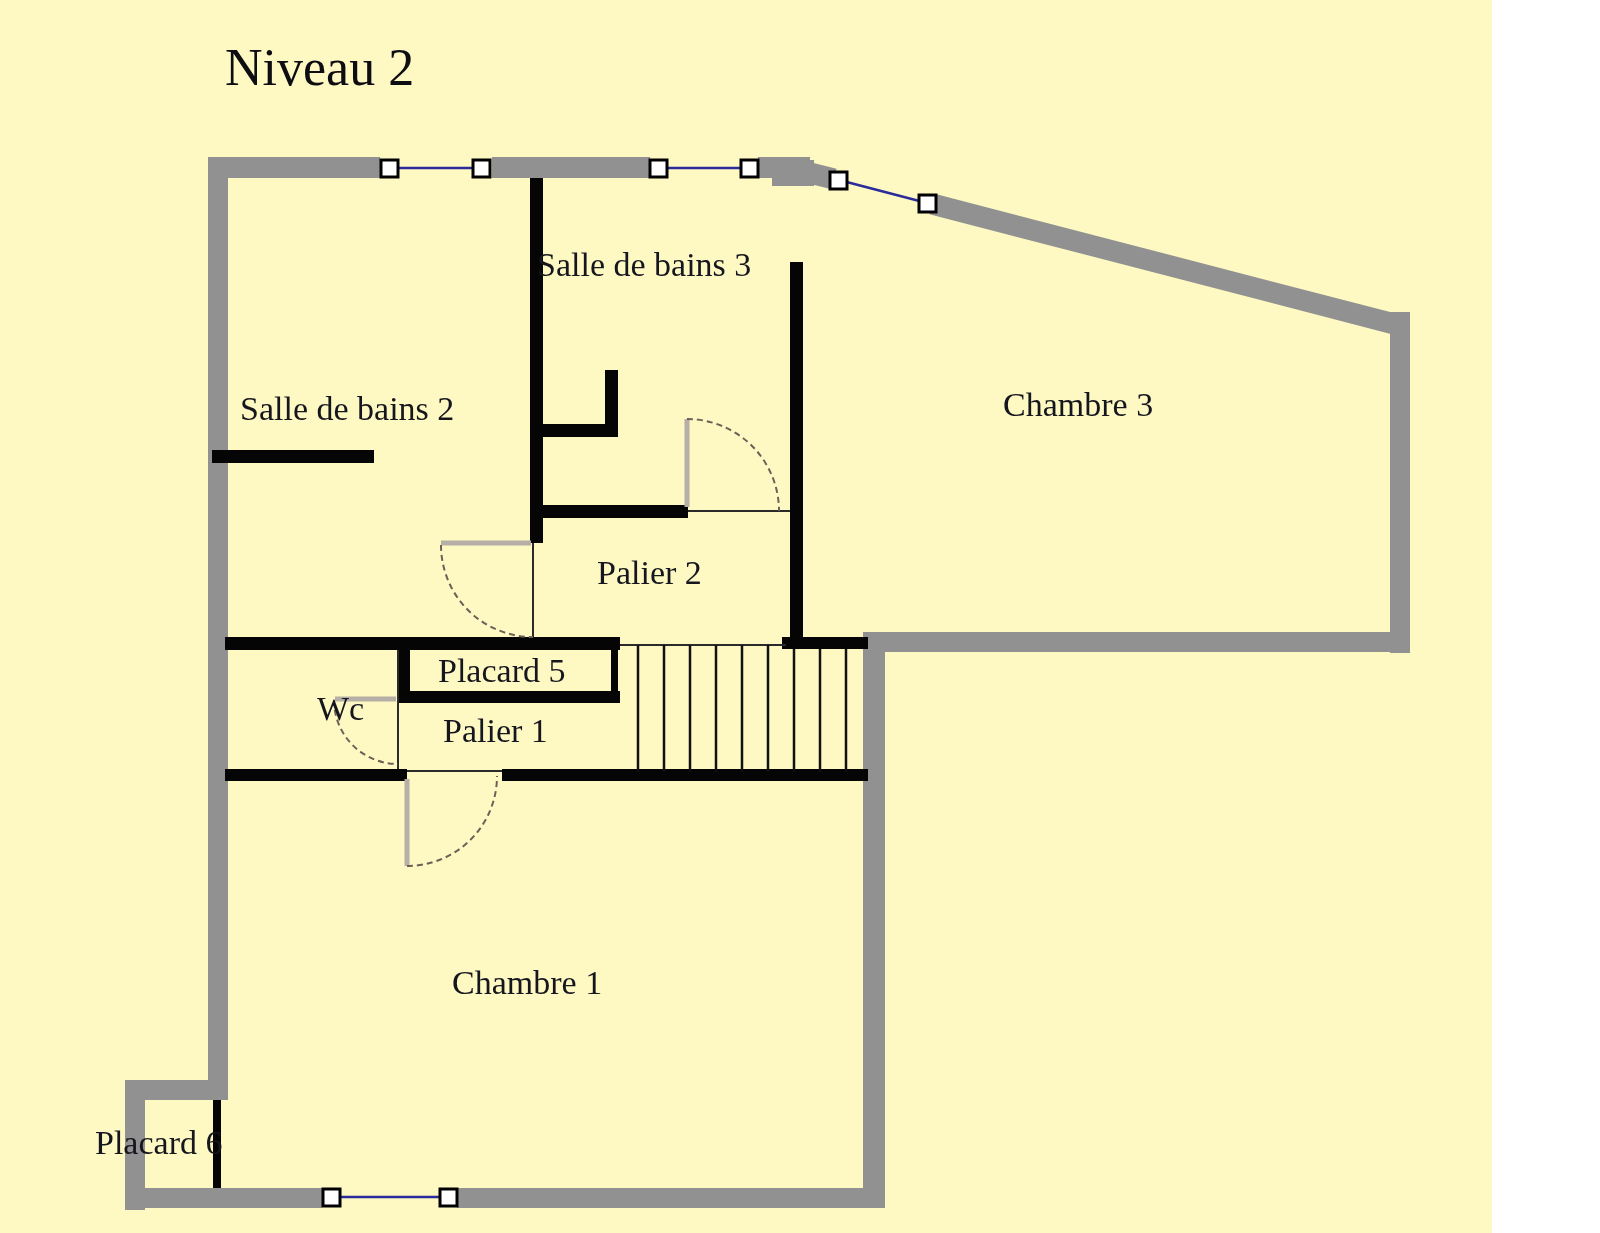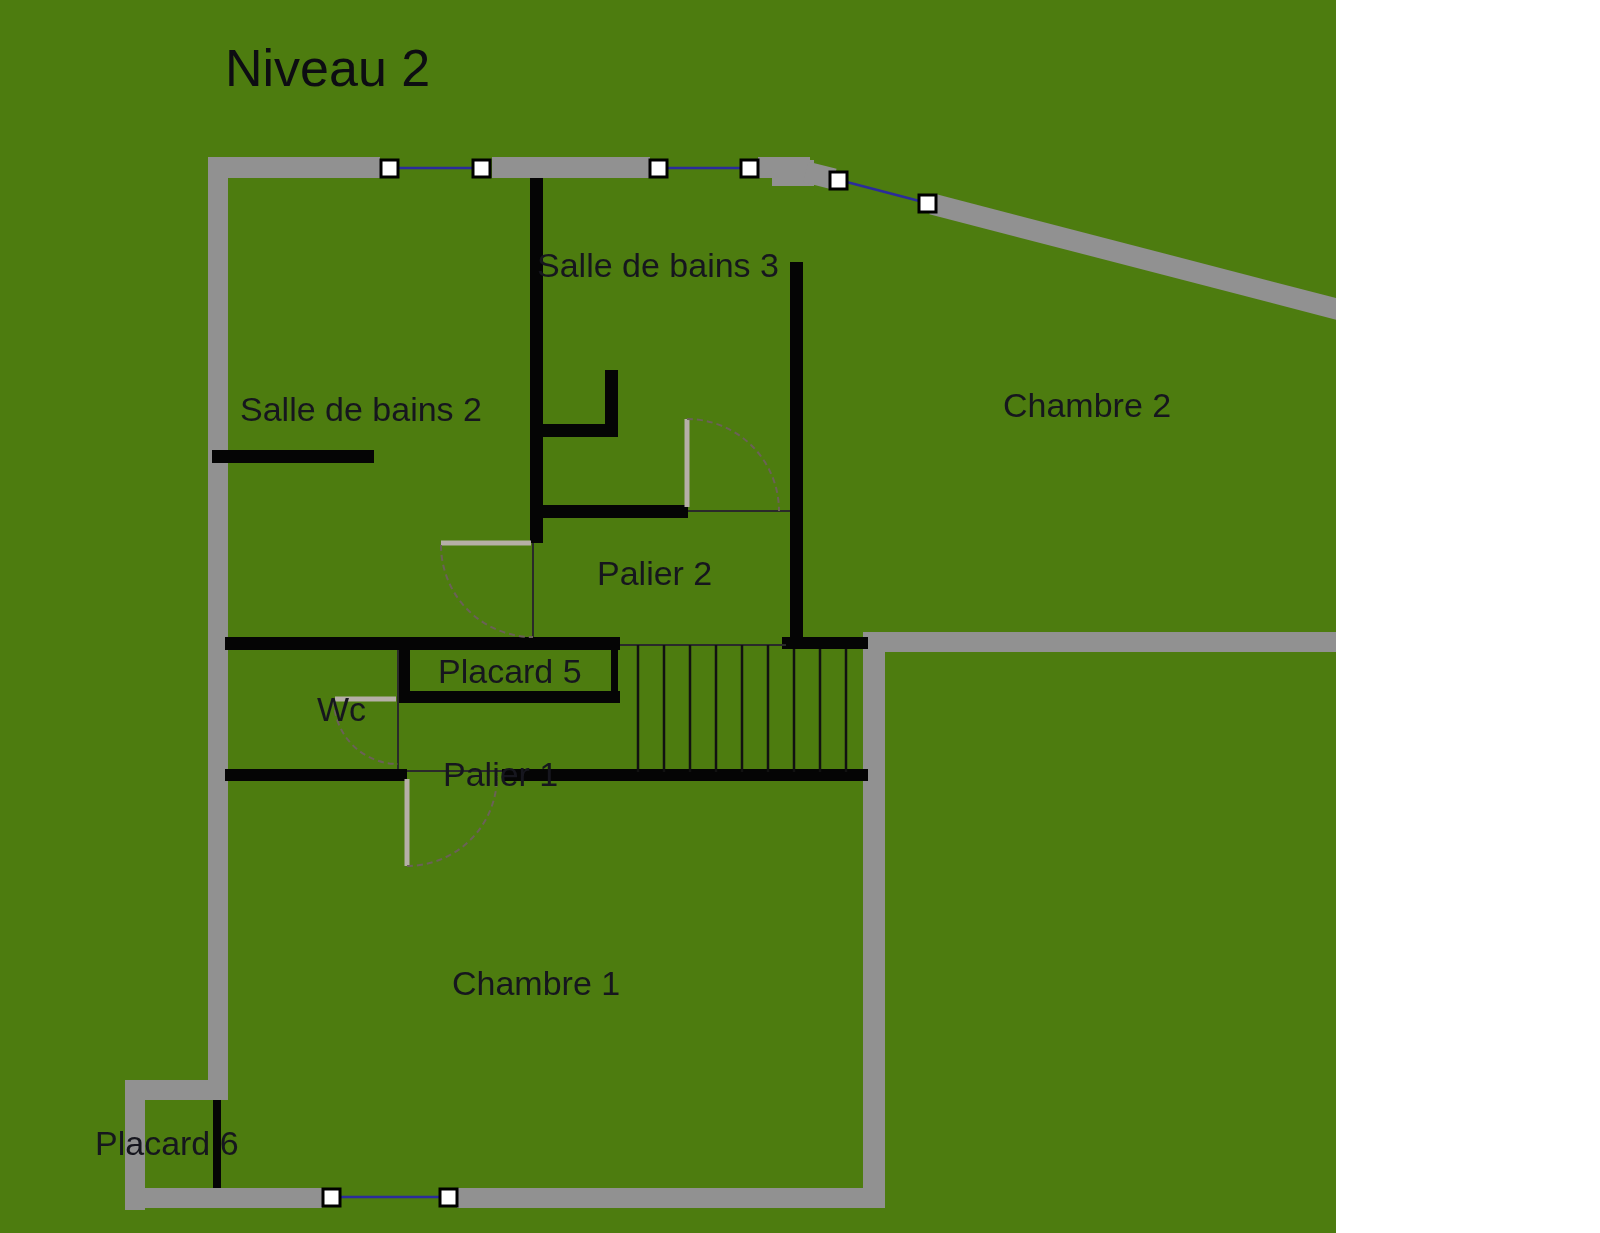--- a/index.html
+++ b/index.html
@@ -1,20 +1,20 @@
 <!DOCTYPE html>
 <html><head>
 <meta charset="utf-8">
 <style>
   html,body{margin:0;padding:0;background:#ffffff;}
   #canvas{
     position:relative;
-    width:1336px;height:1233px;
-    background:#4d7c0f;
-    font-family:Liberation Sans, sans-serif;
+    width:1492px;height:1233px;
+    background:#fef9c3;
+    font-family:Liberation Serif, serif;
     overflow:hidden;
   }
   #plan-svg{position:absolute;left:0;top:0;z-index:1;}
   .room-label{
     position:absolute;
     z-index:2;
     color:#16161e;
     font-size:34px;
     line-height:1;
     white-space:nowrap;
@@ -39,25 +39,25 @@
 </style>
 </head>
 <body>
 
 <div id="canvas">
 
   <div class="plan-title" style="left:225px;top:42px;">Niveau 2</div>
 
   <div class="room-label" style="left:537px;top:248px;">Salle de bains 3</div>
   <div class="room-label" style="left:240px;top:392px;">Salle de bains 2</div>
-  <div class="room-label" style="left:1003px;top:388px;">Chambre 2</div>
+  <div class="room-label" style="left:1003px;top:388px;">Chambre 3</div>
   <div class="room-label" style="left:597px;top:556px;text-align:center;">Palier 2</div>
   <div class="room-label" style="left:424px;top:654px;margin-left:14px;">Placard 5</div>
   <div class="room-label" style="left:280px;top:692px;margin-left:37px;">Wc</div>
-  <div class="room-label" style="left:443px;top:714px;margin-top:43px;">Palier 1</div>
+  <div class="room-label" style="left:443px;top:714px;">Palier 1</div>
   <div class="room-label" style="left:452px;top:966px;">Chambre 1</div>
   <div class="room-label" style="left:95px;top:1126px;">Placard 6</div>
 
   <svg id="plan-svg" width="1600" height="1233" viewBox="0 0 1600 1233">
 
     <g>
       <rect class="grayw" x="208" y="157" width="172" height="21"></rect>
       <rect class="grayw" x="492" y="157" width="158" height="21"></rect>
       <rect class="grayw" x="758" y="157" width="52" height="21"></rect>
       <rect class="grayw" x="772" y="160" width="42" height="26"></rect>

